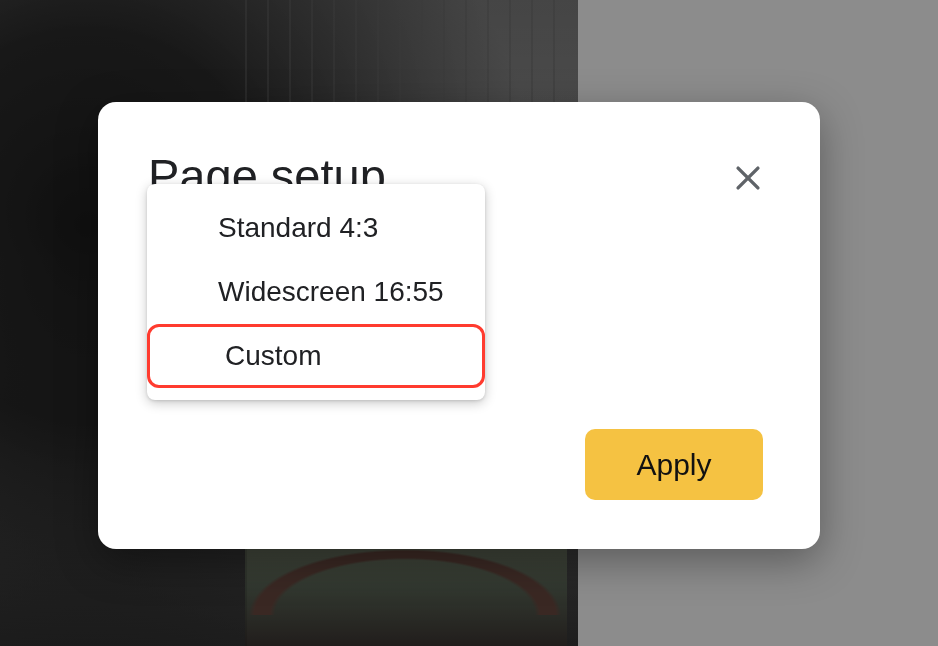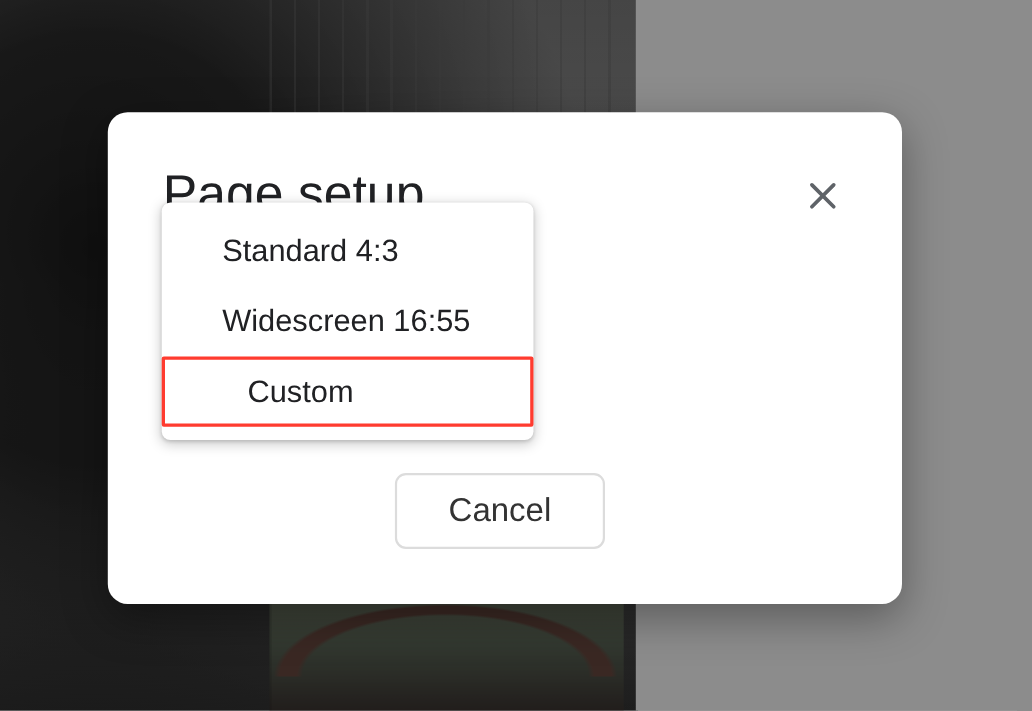--- a/index.html
+++ b/index.html
@@ -135,29 +135,29 @@
     width: 338px;
     background: #ffffff;
     border-radius: 8px;
     box-shadow: 0 3px 12px rgba(0,0,0,0.22), 0 1px 3px rgba(0,0,0,0.12);
     padding: 12px 0;
   }
   .dropdown-item {
     height: 64px;
     display: flex;
     align-items: center;
-    padding-left: 55px;
+    padding-left: 71px;
     font-size: 28px;
     color: #202124;
     cursor: pointer;
     box-sizing: border-box;
   }
   .dropdown-item.highlight {
     border: 3px solid #ff3b2f;
-    border-radius: 2px;
+    border-radius: 12px;
     padding-left: 75px; 
   }
 </style>
 </head>
 <body>
 
 <div class="stage">
 
   <div class="bg-left-photo"></div>
   <div class="bg-cables"></div>
@@ -174,24 +174,24 @@
 
     <div class="close-btn">
       <span>
         <svg viewBox="0 0 24 24" fill="none" stroke="#5f6368" stroke-width="2.4" stroke-linecap="round">
           <line x1="5" y1="5" x2="19" y2="19"></line>
           <line x1="19" y1="5" x2="5" y2="19"></line>
         </svg>
       </span>
     </div>
 
-    <div class="cancel-btn">
-      <span>Cancel</span>
-    </div>
-
+
+    <div class="apply-btn">
+      <span>Apply</span>
+    </div>
   </div>
 
   <div class="dropdown">
     <div class="dropdown-item">
       <span>Standard 4:3</span>
     </div>
     <div class="dropdown-item">
       <span>Widescreen 16:55</span>
     </div>
     <div class="dropdown-item highlight">

